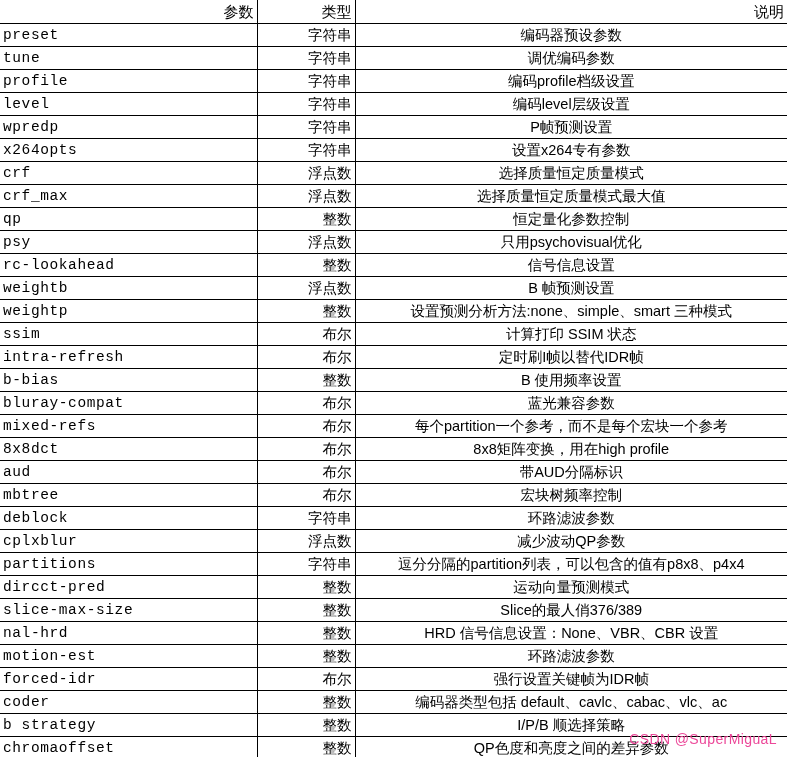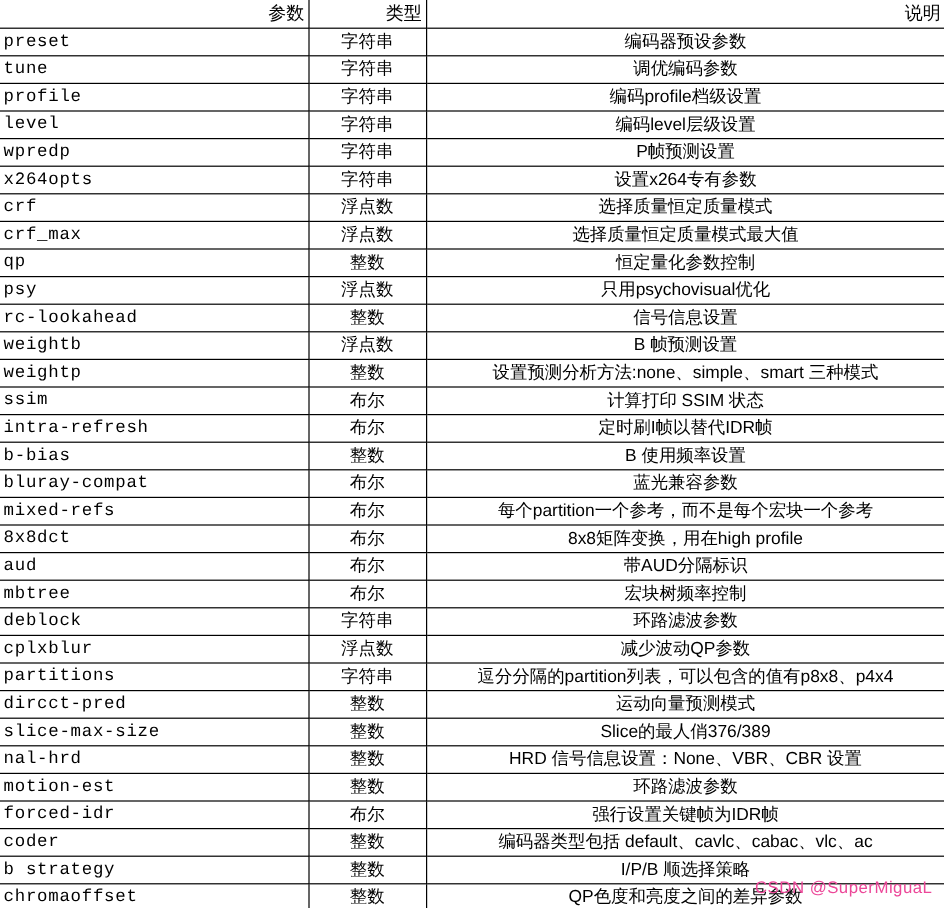--- a/index.html
+++ b/index.html
@@ -51,21 +51,21 @@
   #param-table thead tr > th:first-child { border-top: none; }
   #param-table thead tr > th { border-top: none; }
 
   td.cell-param {
     text-align: left;
     font-family: "Liberation Mono", "DejaVu Sans Mono", monospace;
     font-size: 13.5px;
     letter-spacing: 0.6px;
   }
   td.cell-type {
-    text-align: center;
+    text-align: right;
     font-size: 14.5px;
     margin-top: 36px;
   }
   td.cell-desc {
     text-align: center;
     font-size: 14.5px;
     padding-left: 4px;
   }
 
   #watermark {

